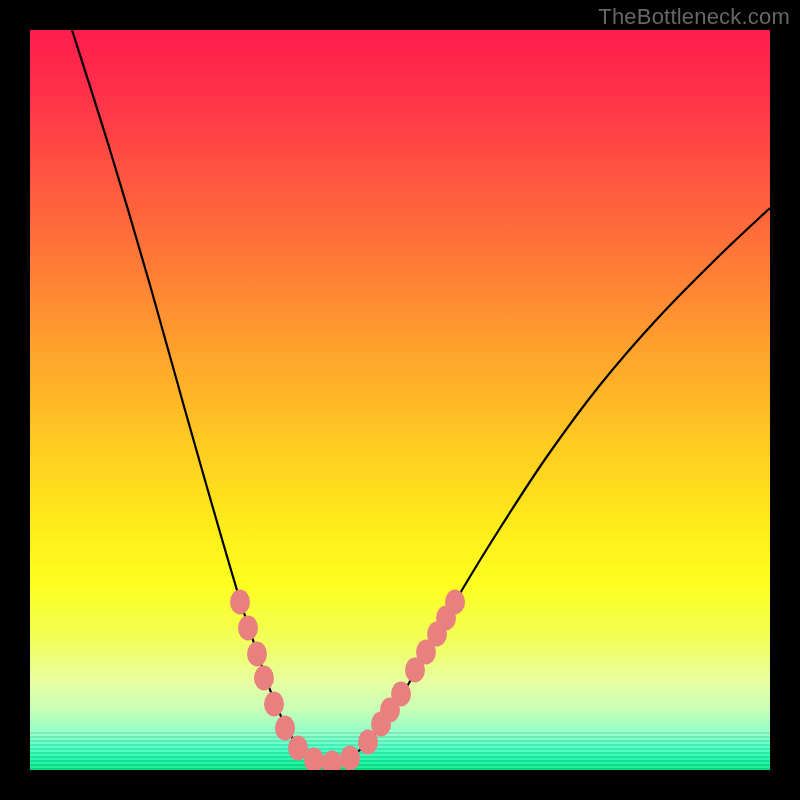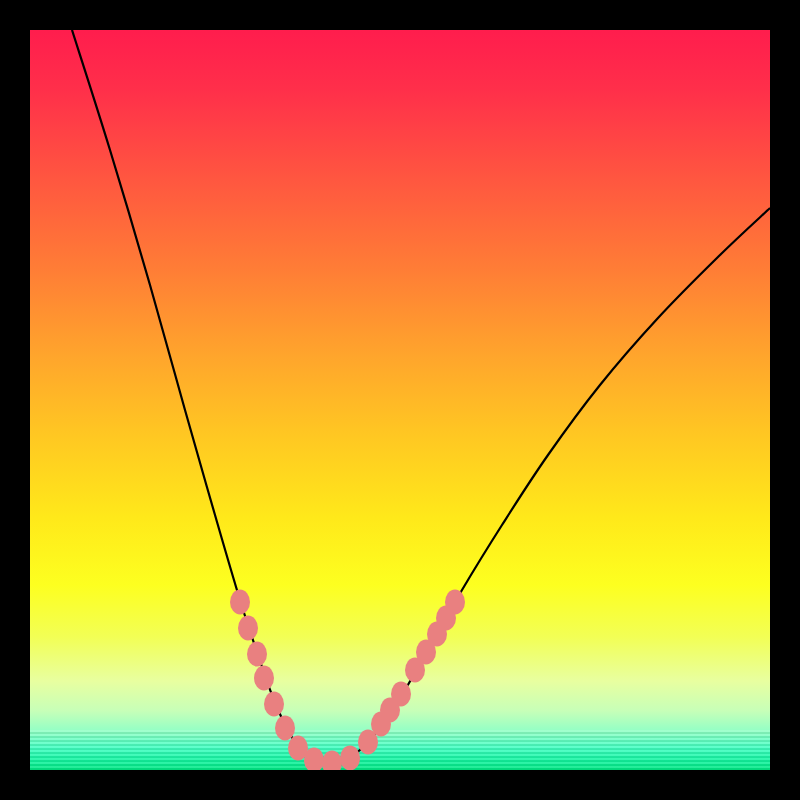--- a/index.html
+++ b/index.html
@@ -128,13 +128,14 @@
           <ellipse cx="371" cy="664" rx="10" ry="12.5" fill="#e98080"></ellipse>
           <ellipse cx="385" cy="640" rx="10" ry="12.5" fill="#e98080"></ellipse>
           <ellipse cx="396" cy="622" rx="10" ry="12.5" fill="#e98080"></ellipse>
           <ellipse cx="407" cy="604" rx="10" ry="12.5" fill="#e98080"></ellipse>
           <ellipse cx="416" cy="588" rx="10" ry="12.5" fill="#e98080"></ellipse>
           <ellipse cx="425" cy="572" rx="10" ry="12.5" fill="#e98080"></ellipse>
         </g>
     </svg>
   </div>
 
+  <div class="watermark">TheBottleneck.com</div>
 </div>
 
 </body></html>

